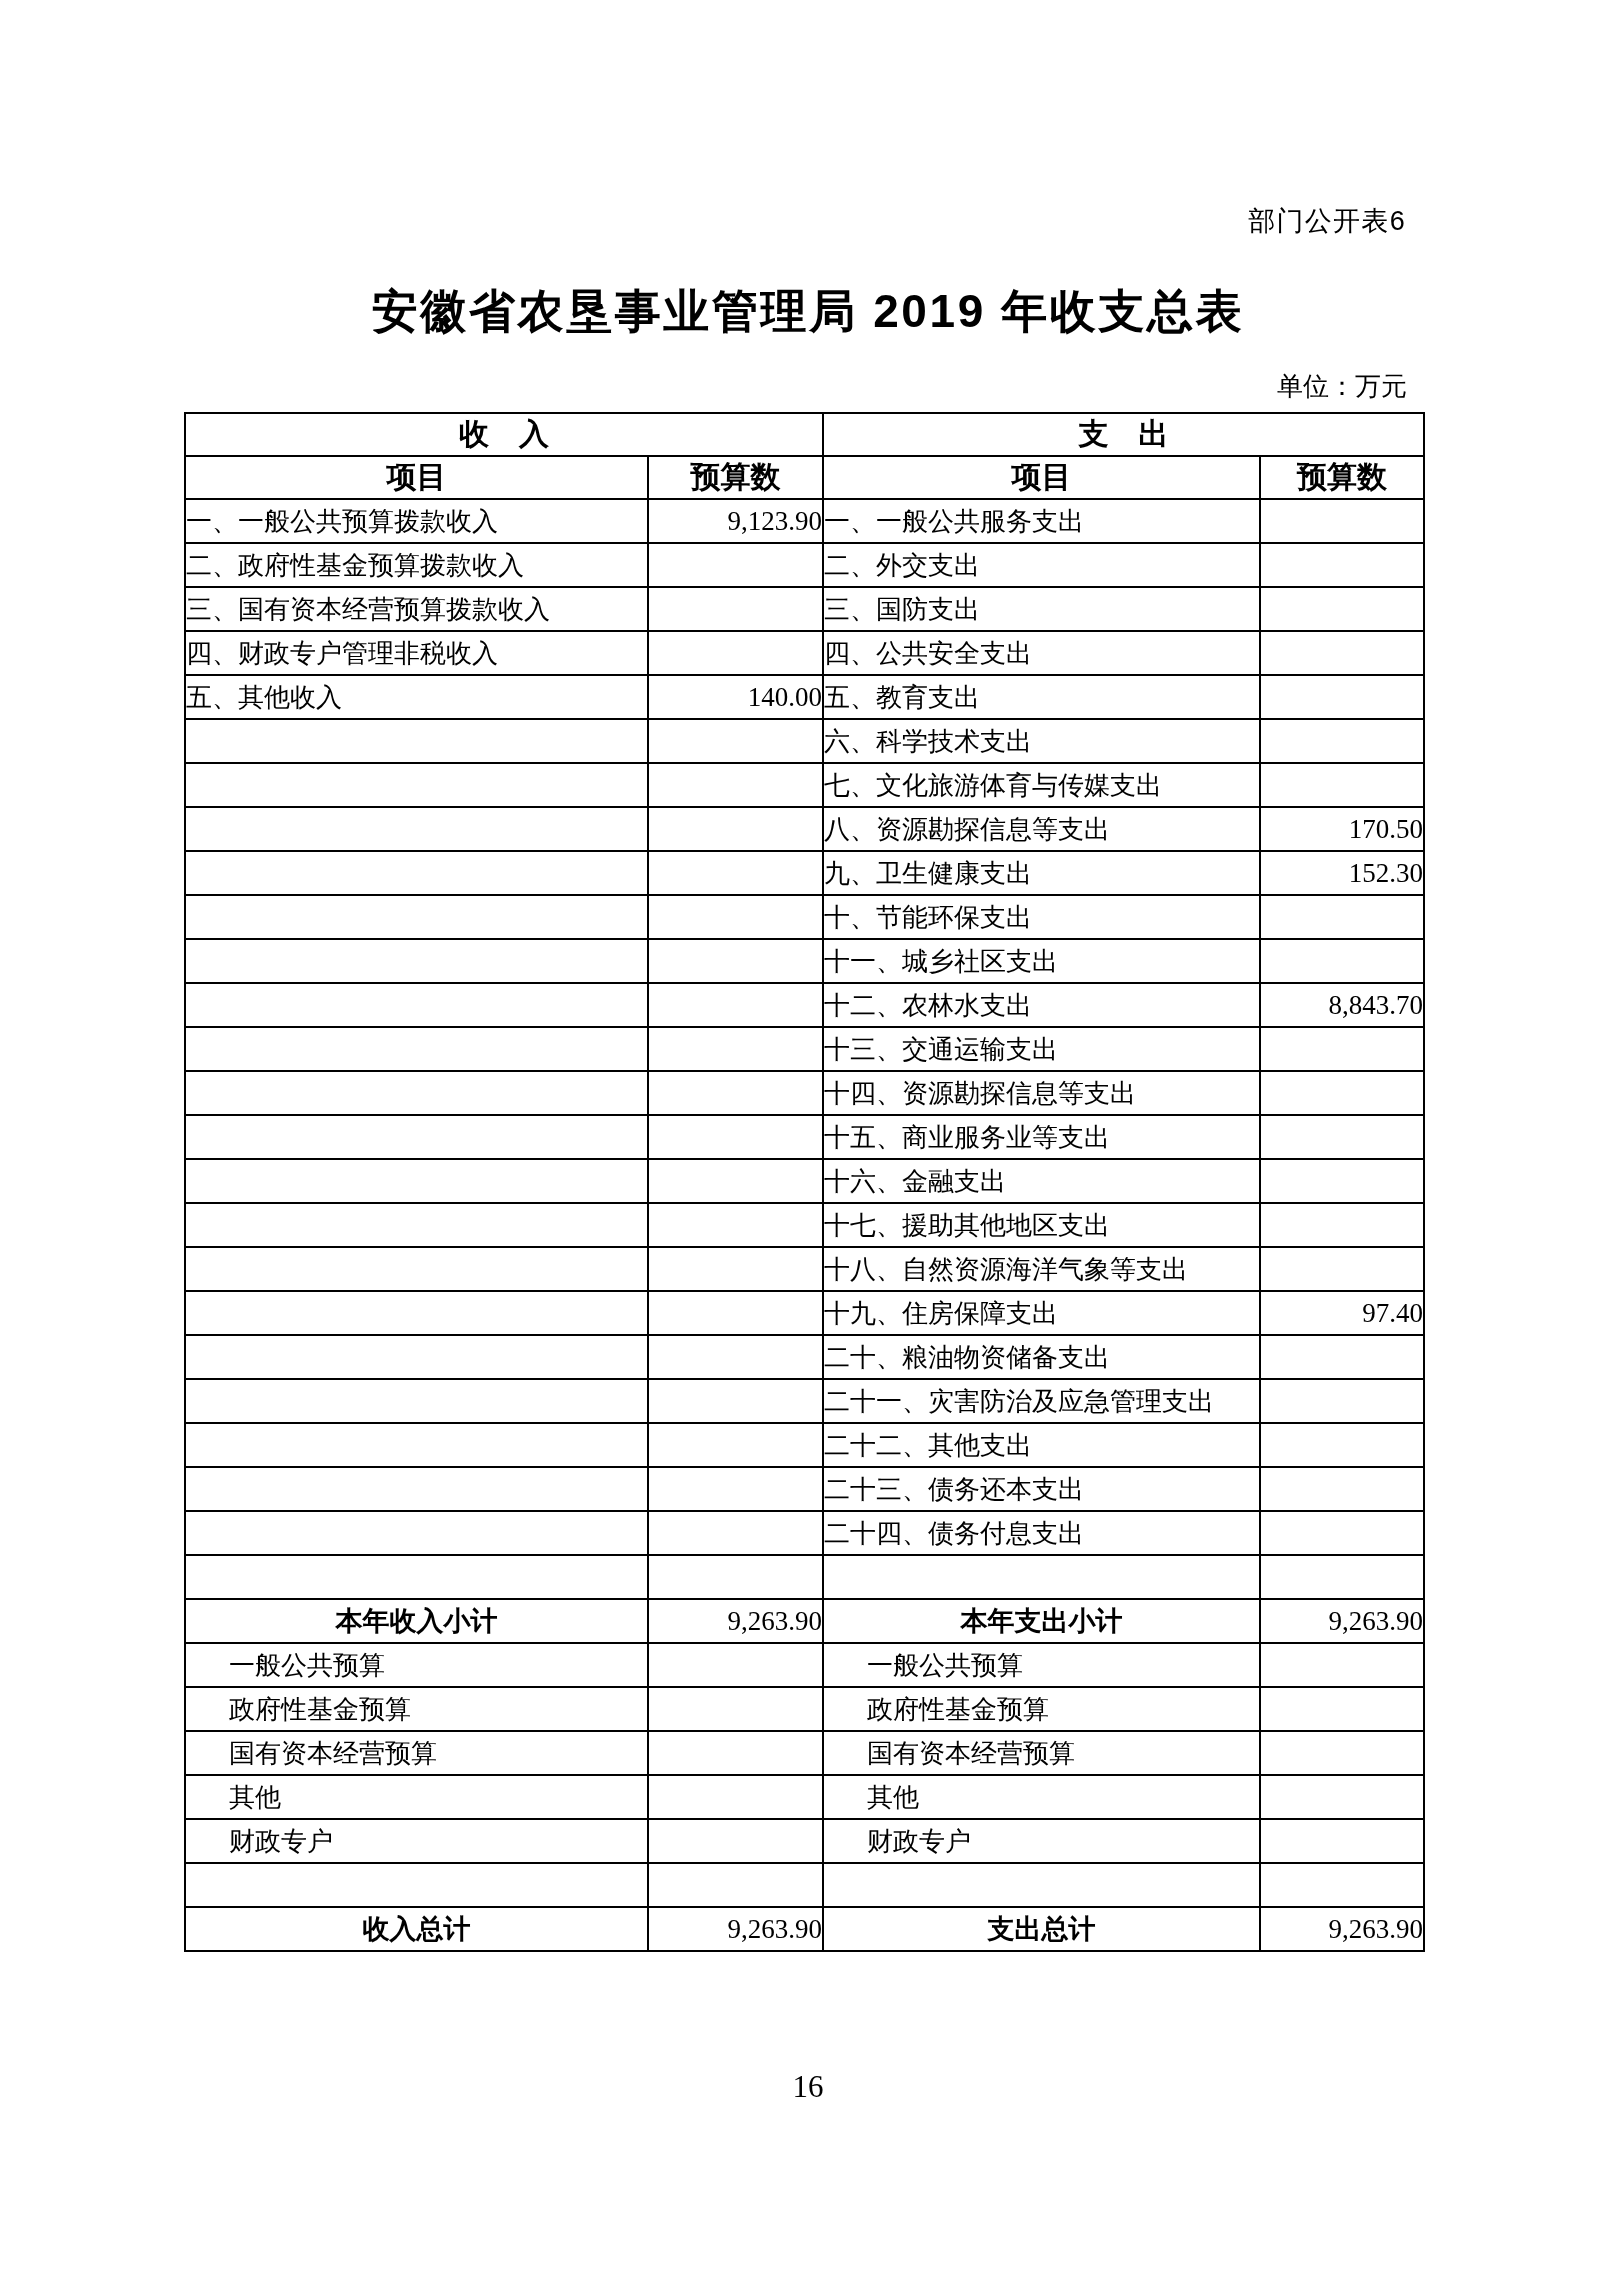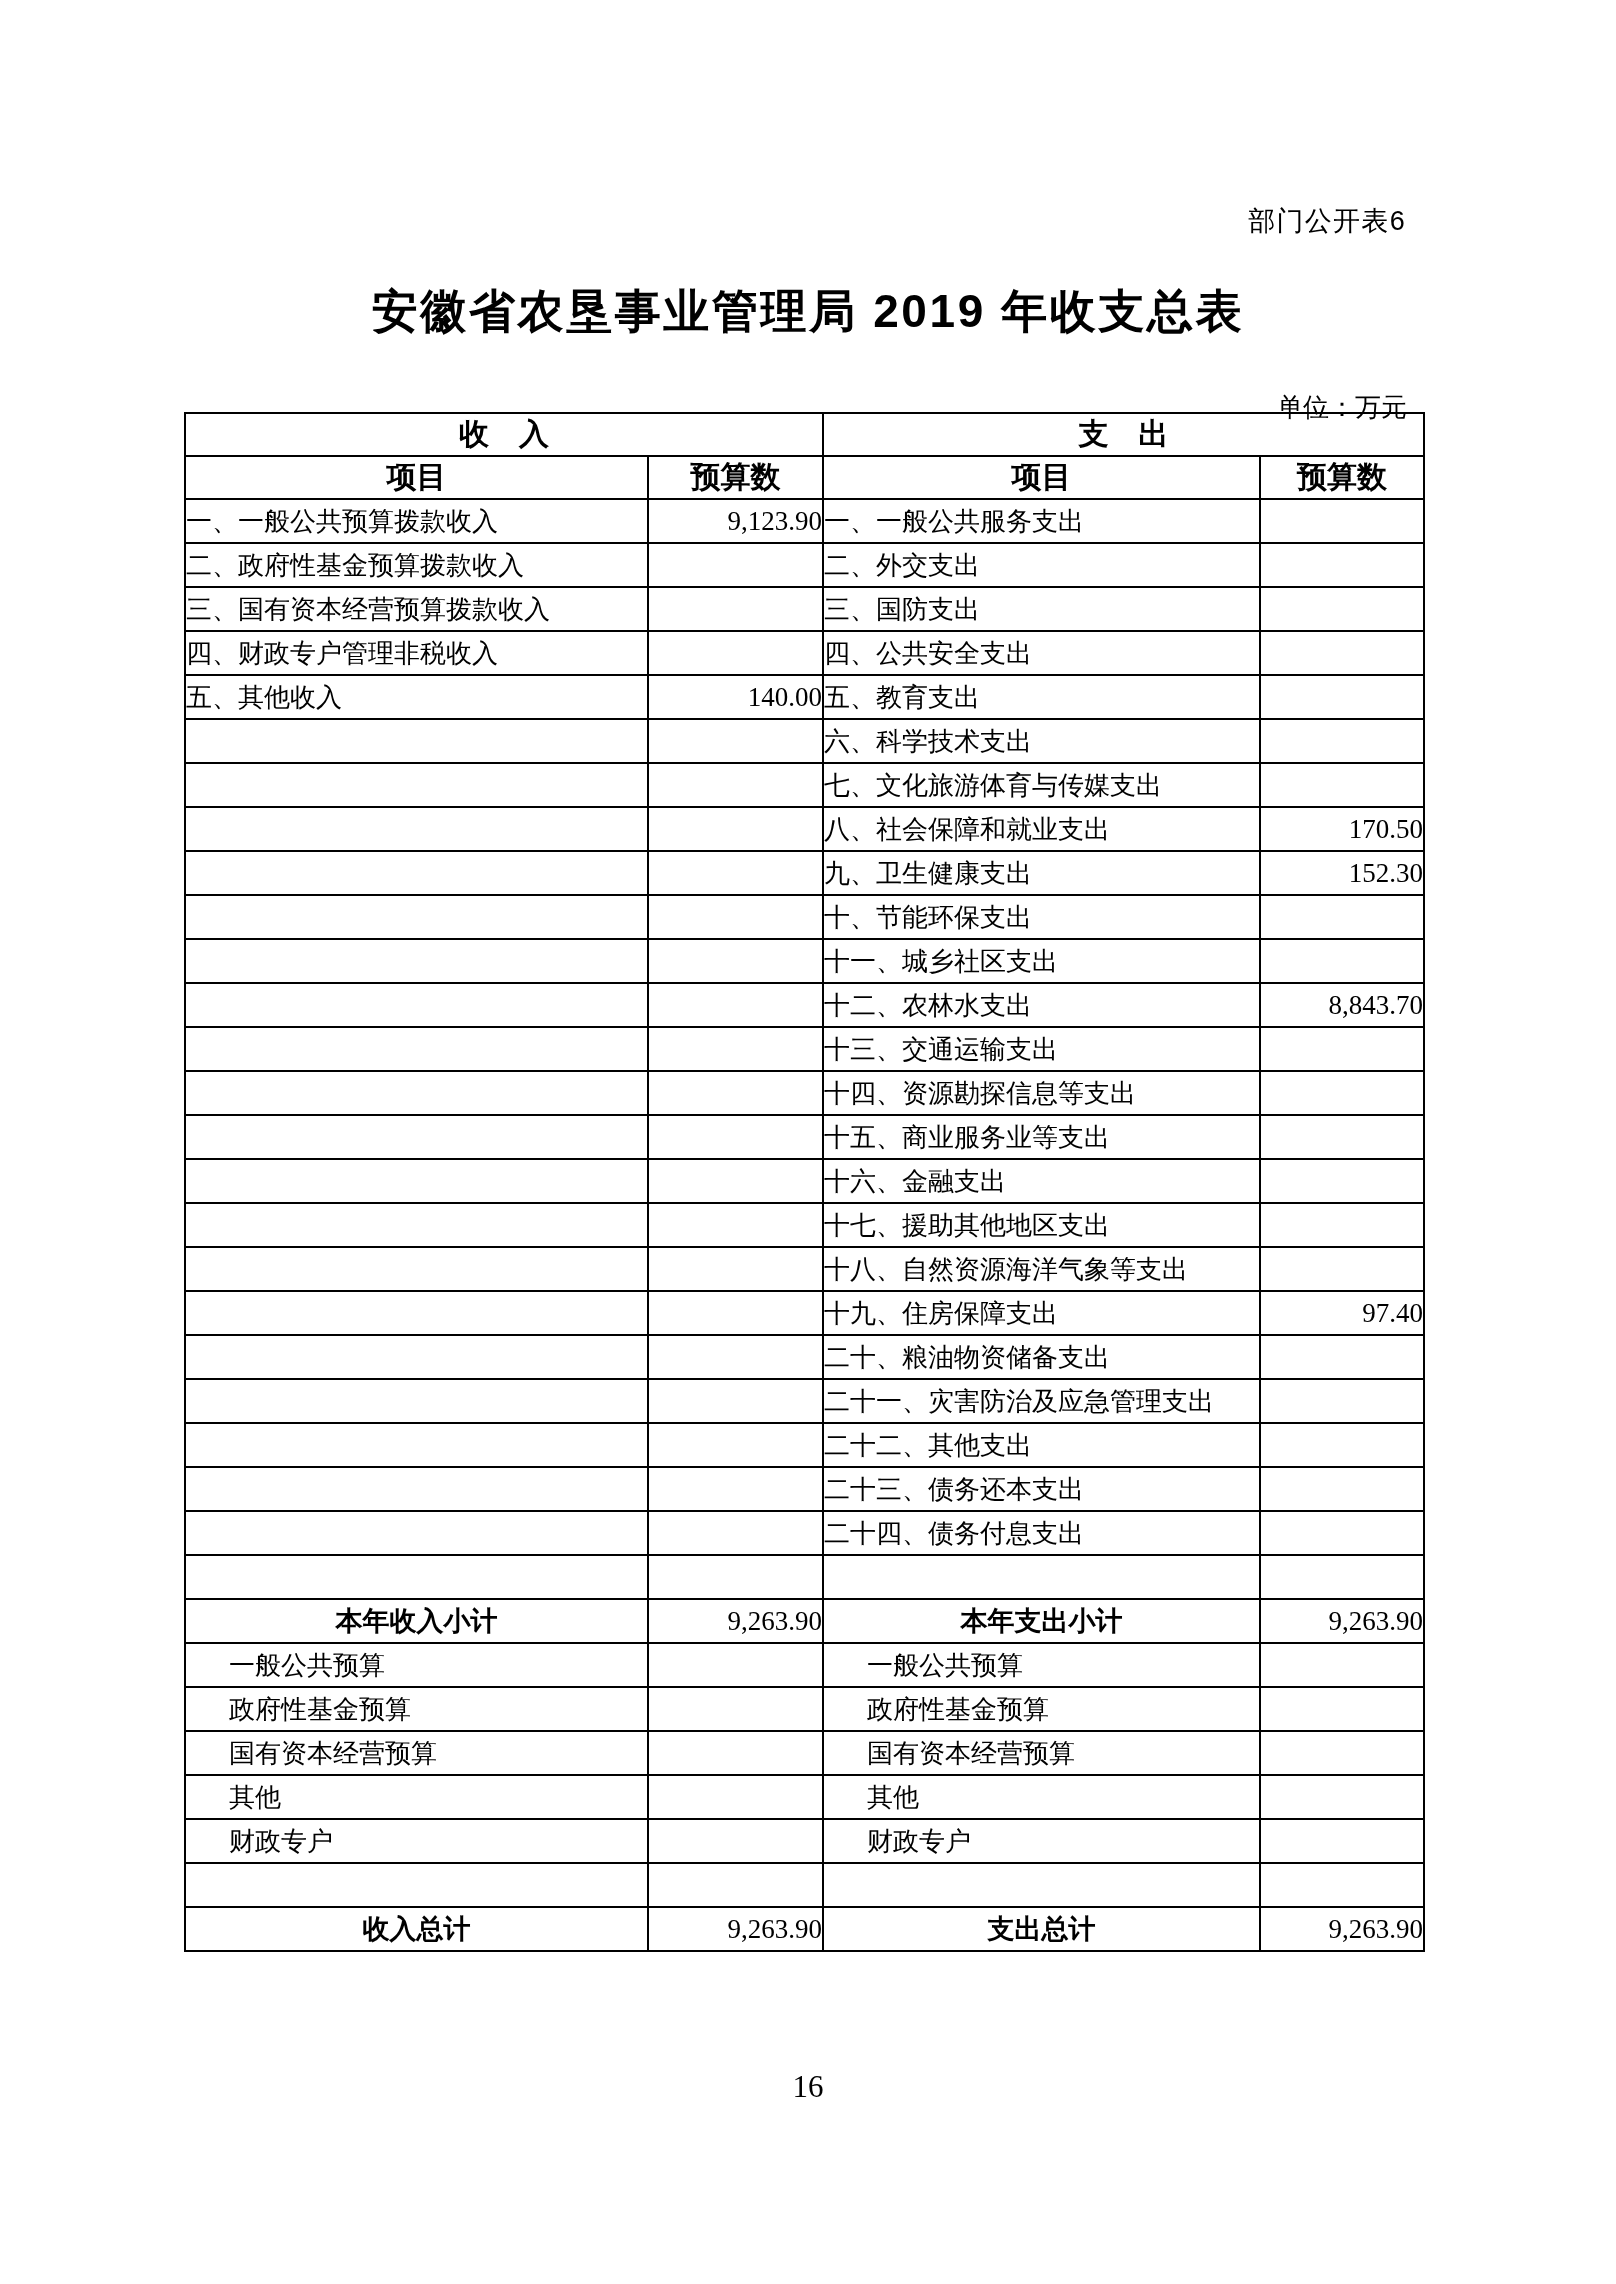--- a/index.html
+++ b/index.html
@@ -27,21 +27,21 @@
     width: 100%;
     margin: 0;
     text-align: center;
     font-size: 46px;
     font-weight: bold;
     font-family: "Liberation Sans", "DejaVu Sans", sans-serif;
     letter-spacing: 2.6px;
   }
   .unit {
     position: absolute;
-    top: 390px;
+    top: 369px;
     right: 209px;
     font-size: 26px;
     font-family: "Liberation Sans", "DejaVu Sans", sans-serif;
   }
   table.budget {
     position: absolute;
     left: 184px;
     top: 412px;
     width: 1239px;
     border-collapse: collapse;
@@ -163,21 +163,21 @@
         </tr>
         <tr class="r-item">
           <td class="c-item"></td>
           <td class="c-amt"></td>
           <td class="c-item">七、文化旅游体育与传媒支出</td>
           <td class="c-amt"></td>
         </tr>
         <tr class="r-item">
           <td class="c-item"></td>
           <td class="c-amt"></td>
-          <td class="c-item">八、社会保障和就业支出</td>
+          <td class="c-item">八、资源勘探信息等支出</td>
           <td class="c-amt">170.50</td>
         </tr>
         <tr class="r-item">
           <td class="c-item"></td>
           <td class="c-amt"></td>
           <td class="c-item">九、卫生健康支出</td>
           <td class="c-amt">152.30</td>
         </tr>
         <tr class="r-item">
           <td class="c-item"></td>

